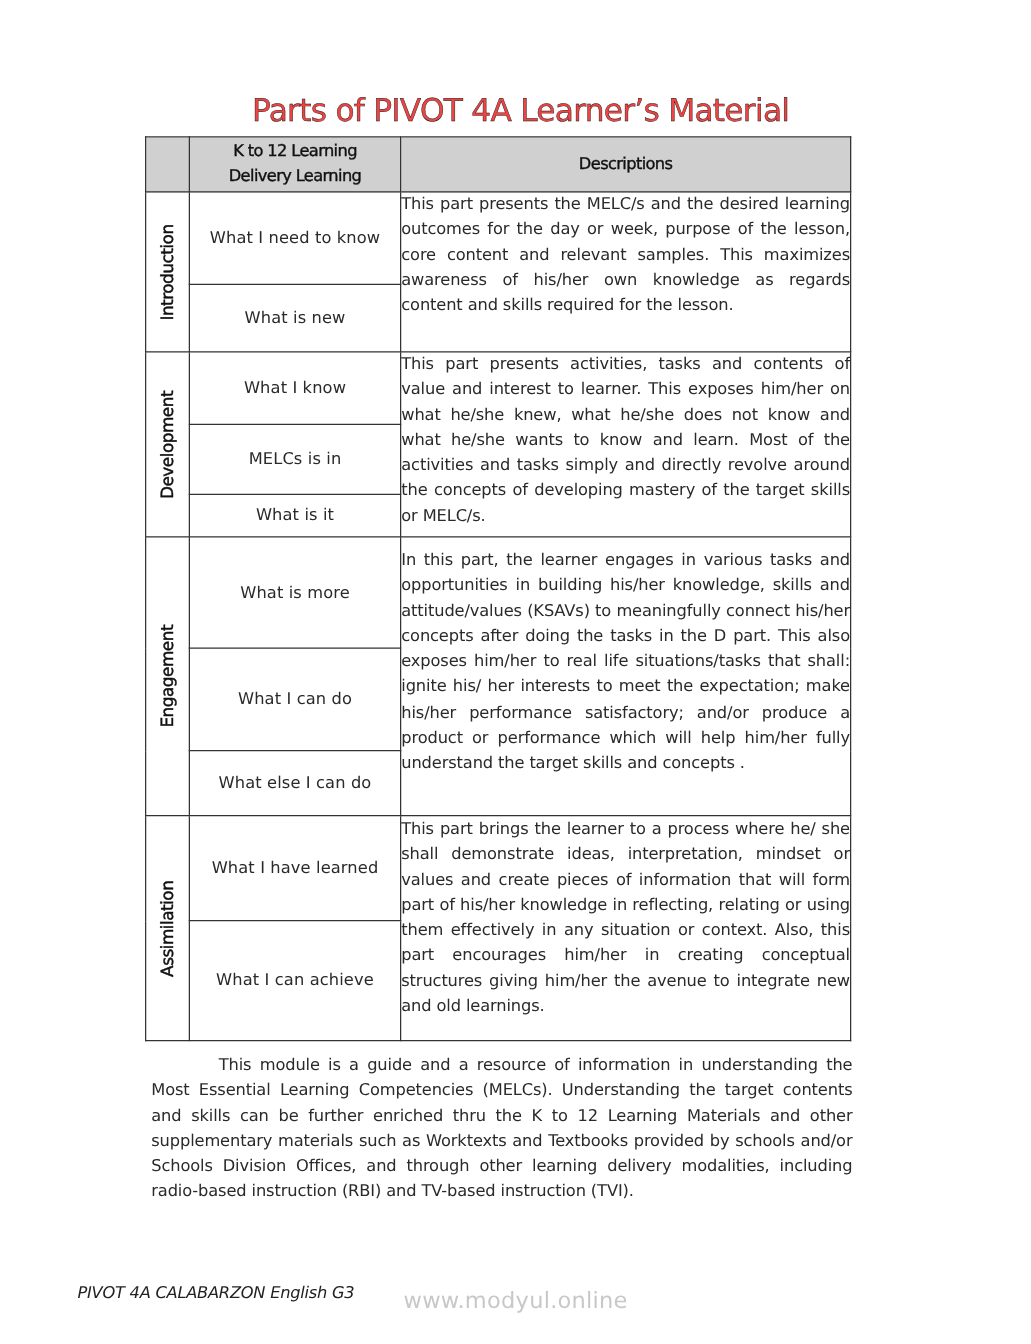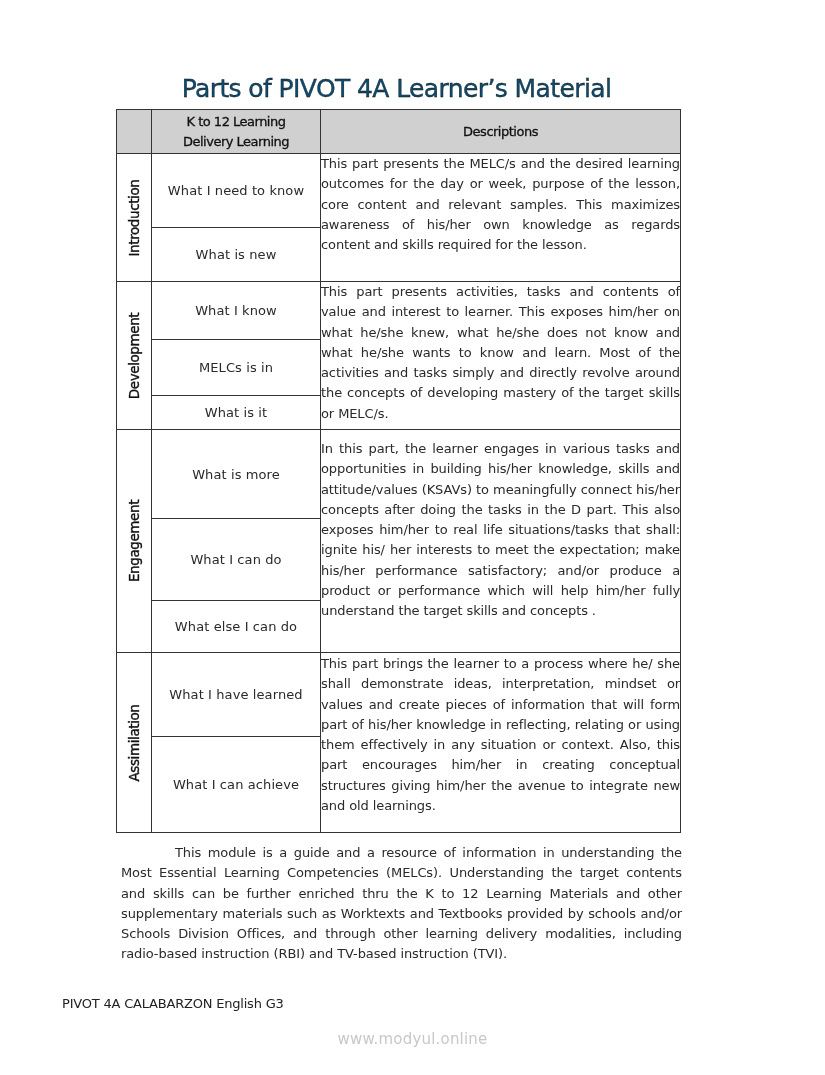--- a/index.html
+++ b/index.html
@@ -1,36 +1,36 @@
 <!DOCTYPE html>
 <html><head>
 <meta charset="utf-8">
 <style>
   html, body { margin: 0; padding: 0; background: #ffffff; }
   body { width: 825px; height: 1075px; position: relative; overflow: hidden;
          font-family: "DejaVu Sans", sans-serif; color: #1a1a1a; }
   .title { position: absolute; top: 74px; left: 0; width: 793px; text-align: center;
-           font-size: 25px; font-weight: normal; letter-spacing: -0.6px; color: #0c4a6e; -webkit-text-stroke: 0.35px #111; }
+           font-size: 25px; font-weight: normal; letter-spacing: -0.6px; color: #ef4444; padding-left: 20px; -webkit-text-stroke: 0.35px #111; }
   table.parts { position: absolute; top: 109px; left: 116px; width: 564px; border-collapse: collapse;
                 table-layout: fixed; }
   table.parts td, table.parts th { border: 1.5px solid #333; padding: 0; }
   col.c-phase { width: 35px; }
   col.c-proc { width: 169px; }
   col.c-desc { width: 360px; }
   th { background: #d0d0d0; font-weight: normal; font-size: 13px; letter-spacing: -0.5px; color: #111; -webkit-text-stroke: 0.3px #111; line-height: 20px; }
   th.h-phase { background: #d0d0d0; }
   td.phase { position: relative; }
   td.phase .vlabel { position: absolute; left: 50%; top: 50%; transform: translate(-50%, -50%) rotate(-90deg);
                      white-space: nowrap; font-size: 13.5px; letter-spacing: -0.4px; -webkit-text-stroke: 0.35px #111; color: #111; }
   td.proc { text-align: center; font-size: 13px; color: #2a2a2a; letter-spacing: 0.1px; }
   td.desc { font-size: 13px; line-height: 20.3px; text-align: justify; padding: 3px 8px 0 7px; color: #2a2a2a; vertical-align: top; letter-spacing: -0.1px; }
   .para { position: absolute; top: 839px; left: 117px; width: 561px; font-size: 13px; line-height: 20.3px;
           text-align: justify; color: #2a2a2a; text-indent: 54px; letter-spacing: -0.1px; margin: 4px; }
-  .footer { position: absolute; top: 996px; left: 62px; font-size: 13px; color: #222; letter-spacing: -0.2px; }
-  .watermark { position: absolute; top: 1030px; left: 0; width: 825px; text-align: center; font-size: 15px; color: #c8c8c8; letter-spacing: 0.2px; }
+  .footer { position: absolute; top: 1027px; left: 62px; font-size: 13px; font-style: italic; color: #222; letter-spacing: -0.2px; }
+  .watermark { position: absolute; top: 1030px; left: 0; width: 825px; text-align: center; font-size: 18px; color: #c8c8c8; letter-spacing: 0.2px; }
 </style>
 </head>
 <body>
 
 <div class="title">Parts of PIVOT 4A Learner’s Material</div>
 
 <table class="parts">
   <colgroup>
     <col class="c-phase">
       <col class="c-proc">

